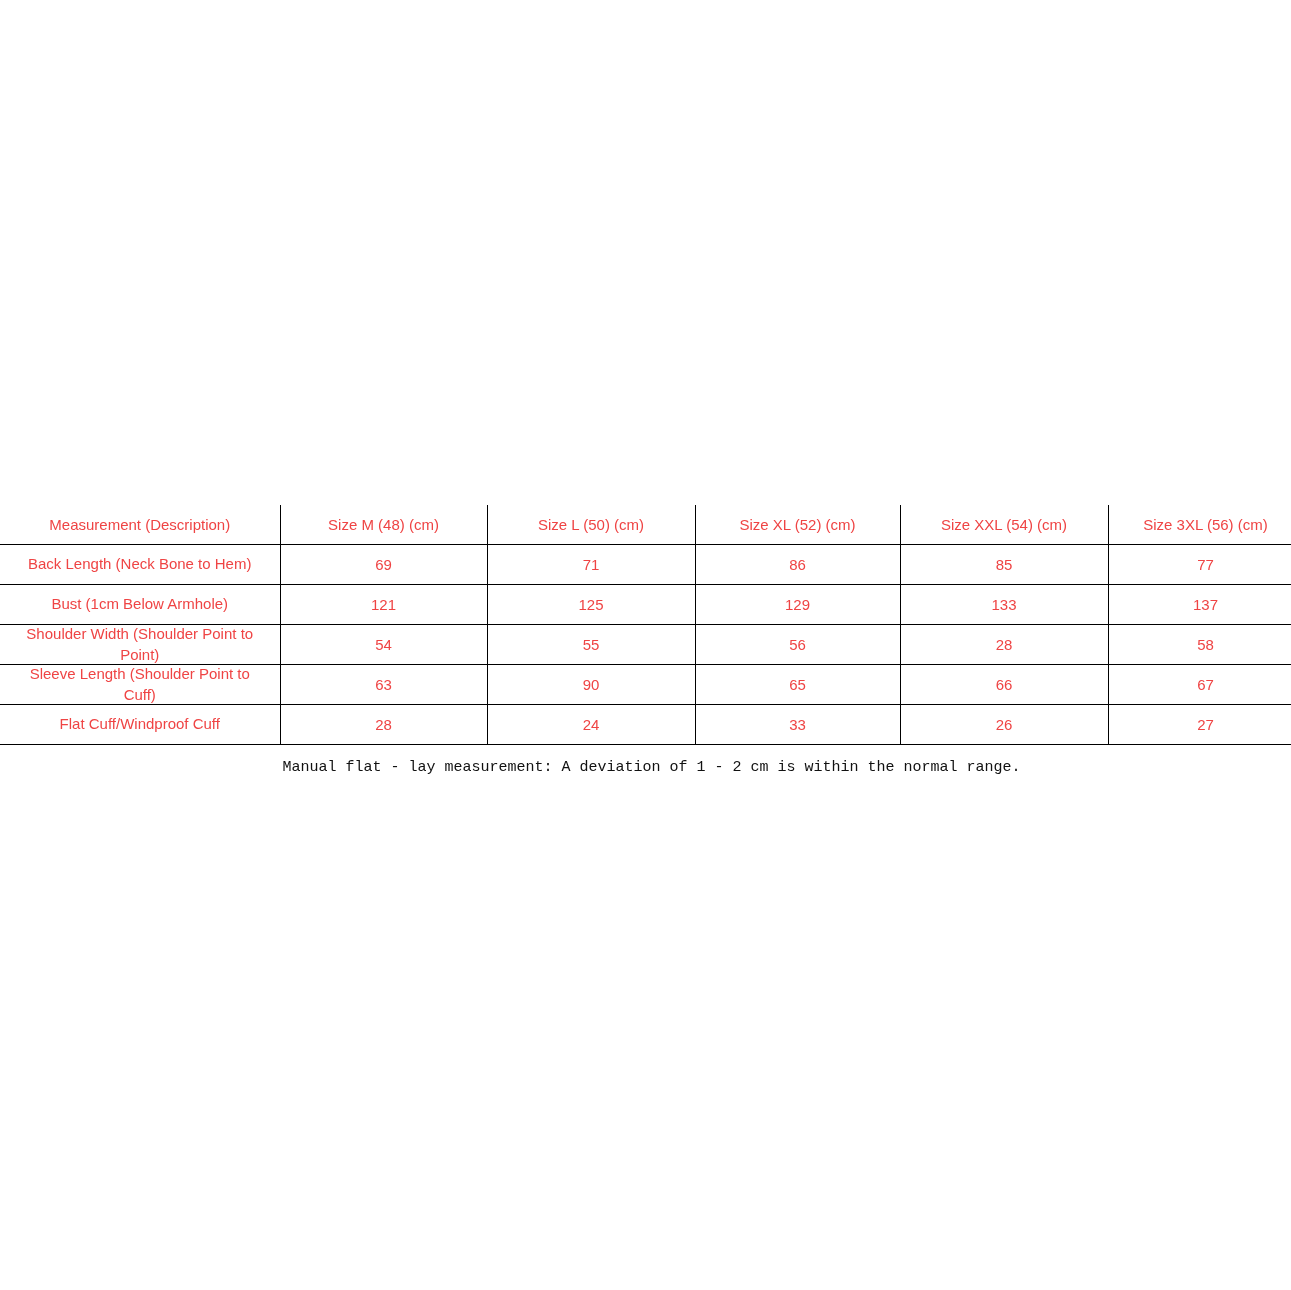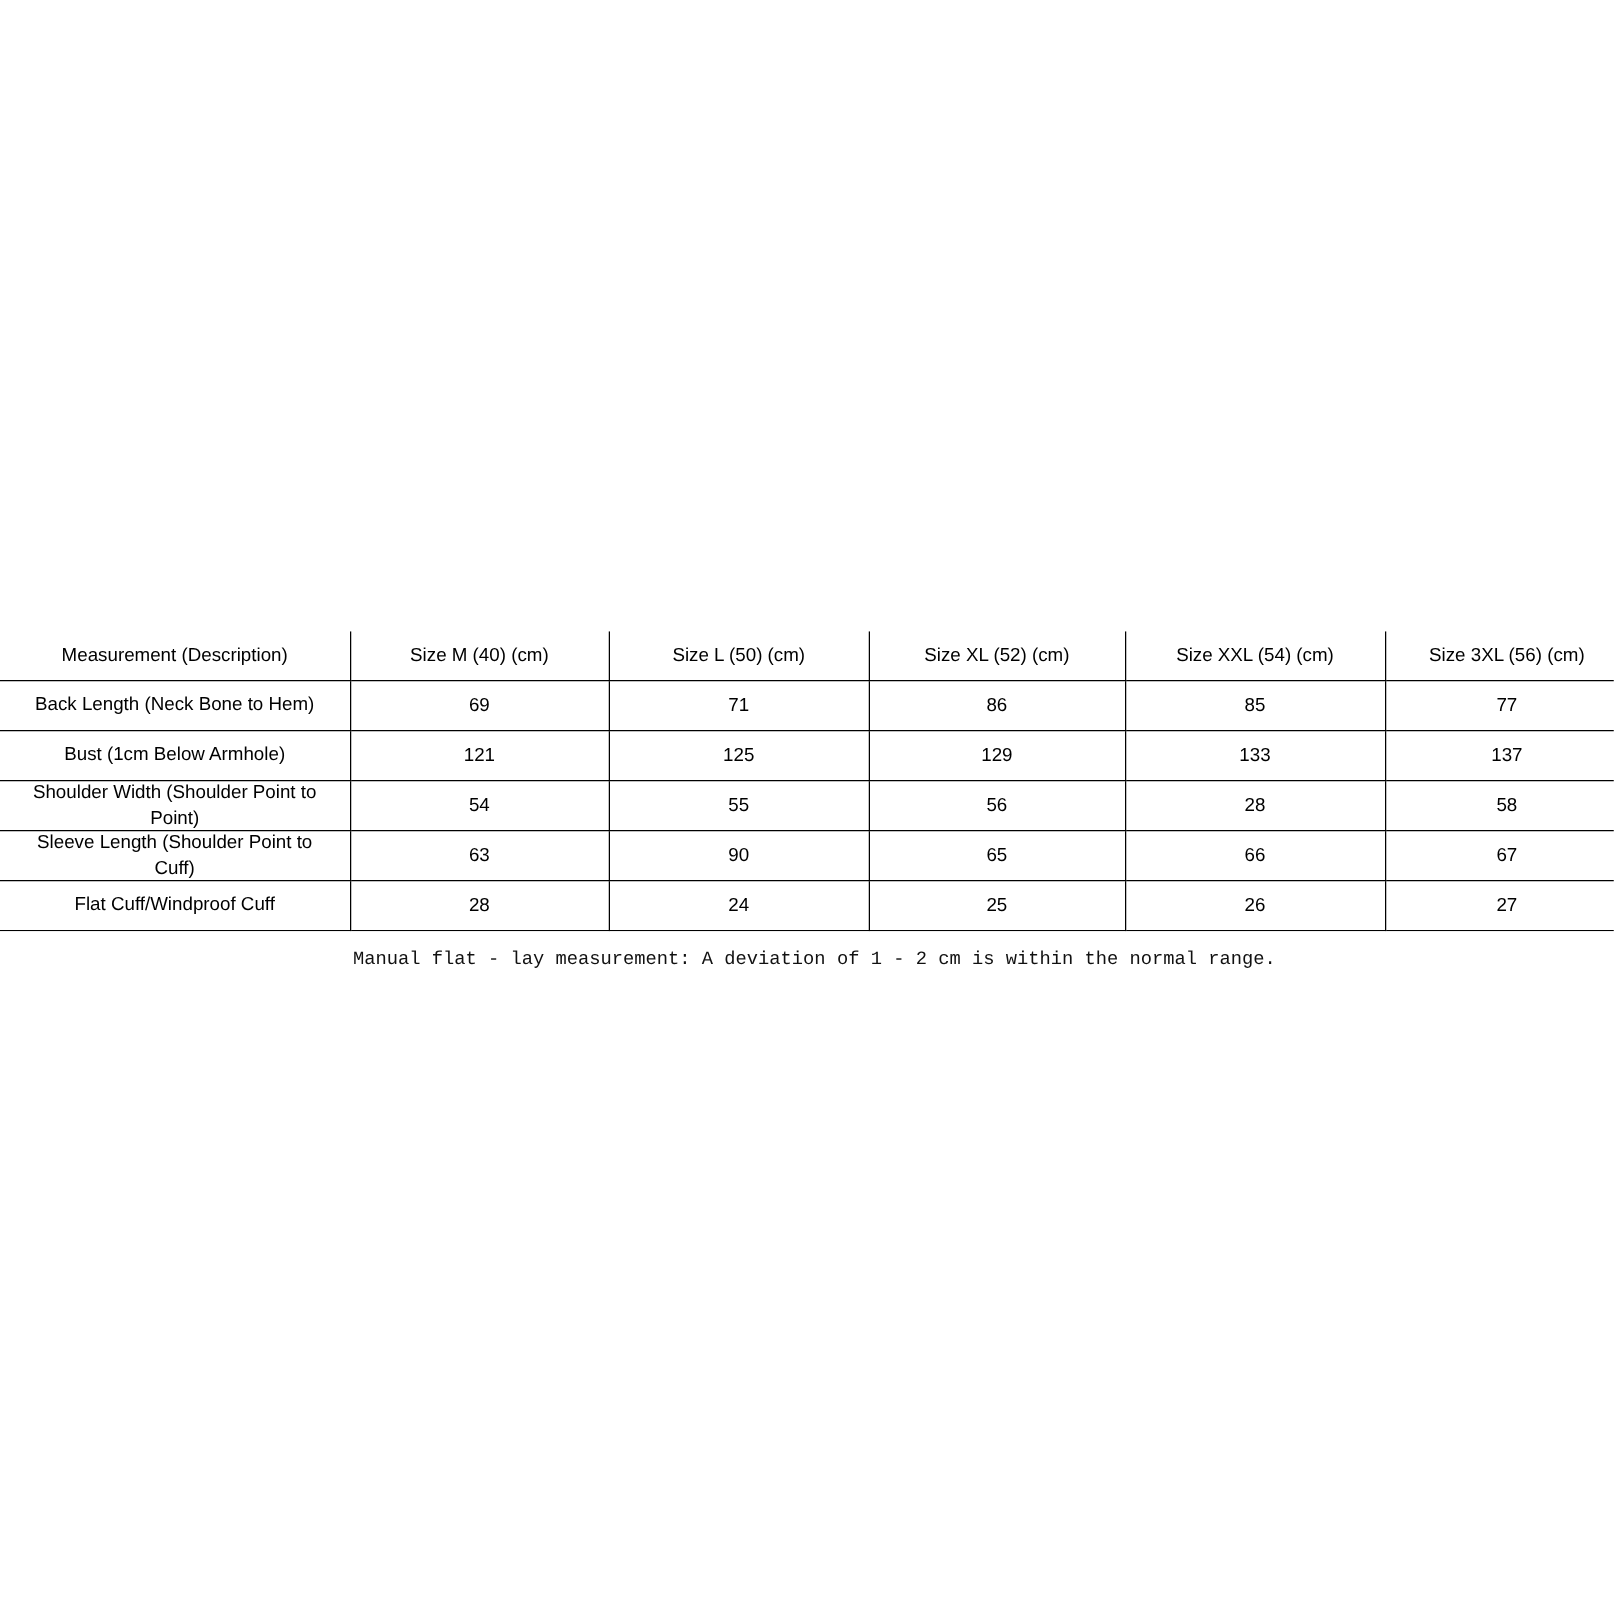--- a/index.html
+++ b/index.html
@@ -36,21 +36,21 @@
   col.c-3xl   { width: 195px; }
 
   th, td {
     border: 1px solid #000000;
     padding: 0;
     height: 39px;
     text-align: center;
     vertical-align: middle;
     font-size: 15px;
     font-weight: normal;
-    color: #000000;
+    color: #ef4444;
     background: #ffffff;
   }
   thead th { border-top: none; }          
   tr > *:first-child { border-left: none; } 
 
   
   .cellbox {
     box-sizing: border-box;
     height: 39px;
     padding: 0 24px;
@@ -82,21 +82,21 @@
       <col class="c-label">
         <col class="c-m">
         <col class="c-l">
         <col class="c-xl">
         <col class="c-xxl">
         <col class="c-3xl">
     </colgroup>
     <thead>
       <tr>
         <th>Measurement (Description)</th>
-        <th>Size M (40) (cm)</th>
+        <th>Size M (48) (cm)</th>
         <th>Size L (50) (cm)</th>
         <th>Size XL (52) (cm)</th>
         <th>Size XXL (54) (cm)</th>
         <th>Size 3XL (56) (cm)</th>
       </tr>
     </thead>
     <tbody>
       <tr>
         <td>
             <div class="cellbox">Back Length (Neck Bone to Hem)</div>
@@ -136,21 +136,21 @@
         <td>65</td>
         <td>66</td>
         <td>67</td>
       </tr>
       <tr>
         <td>
             <div class="cellbox">Flat Cuff/Windproof Cuff</div>
           </td>
         <td>28</td>
         <td>24</td>
-        <td>25</td>
+        <td>33</td>
         <td>26</td>
         <td>27</td>
       </tr>
     </tbody>
   </table>
 </div>
 
 <div class="note">Manual flat - lay measurement: A deviation of 1 - 2 cm is within the normal range.</div>
 
 </body></html>

